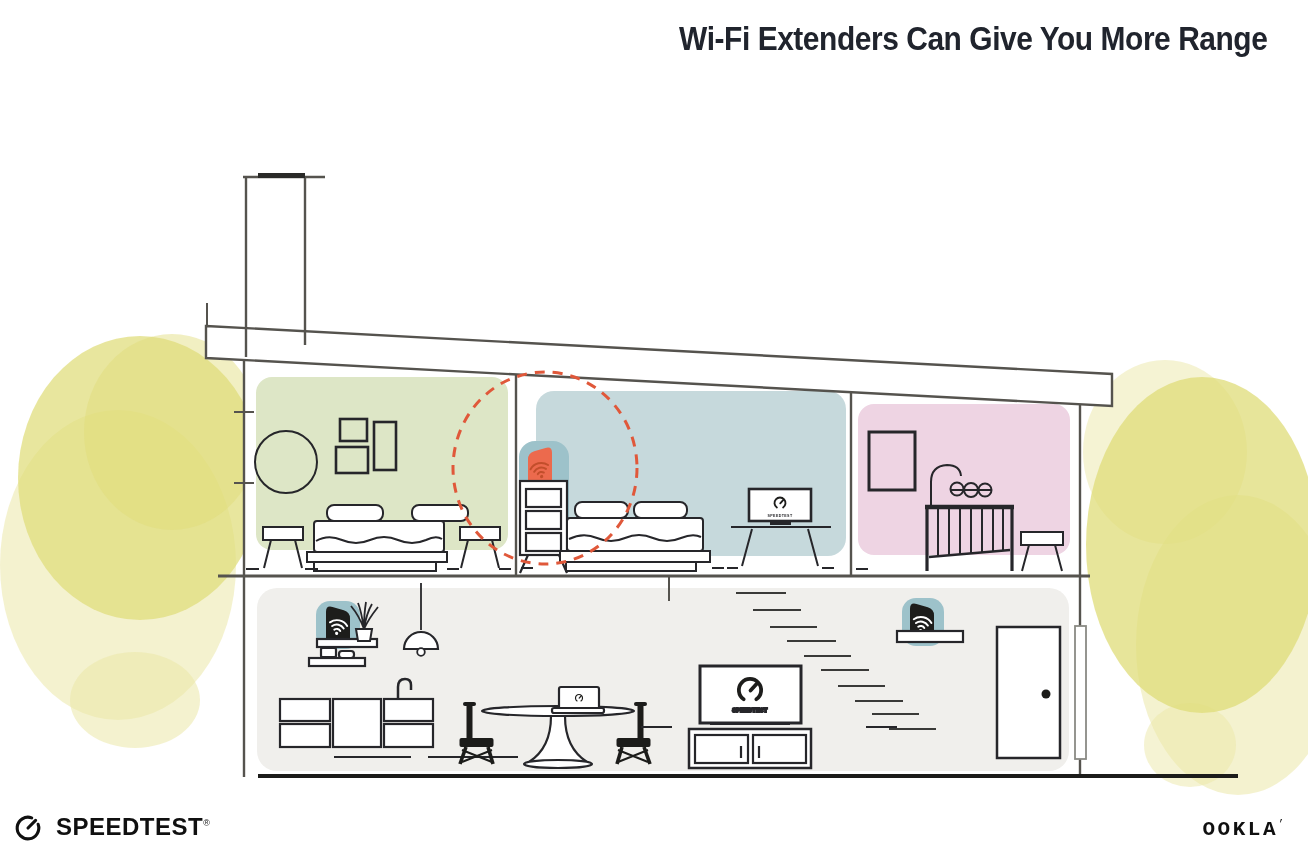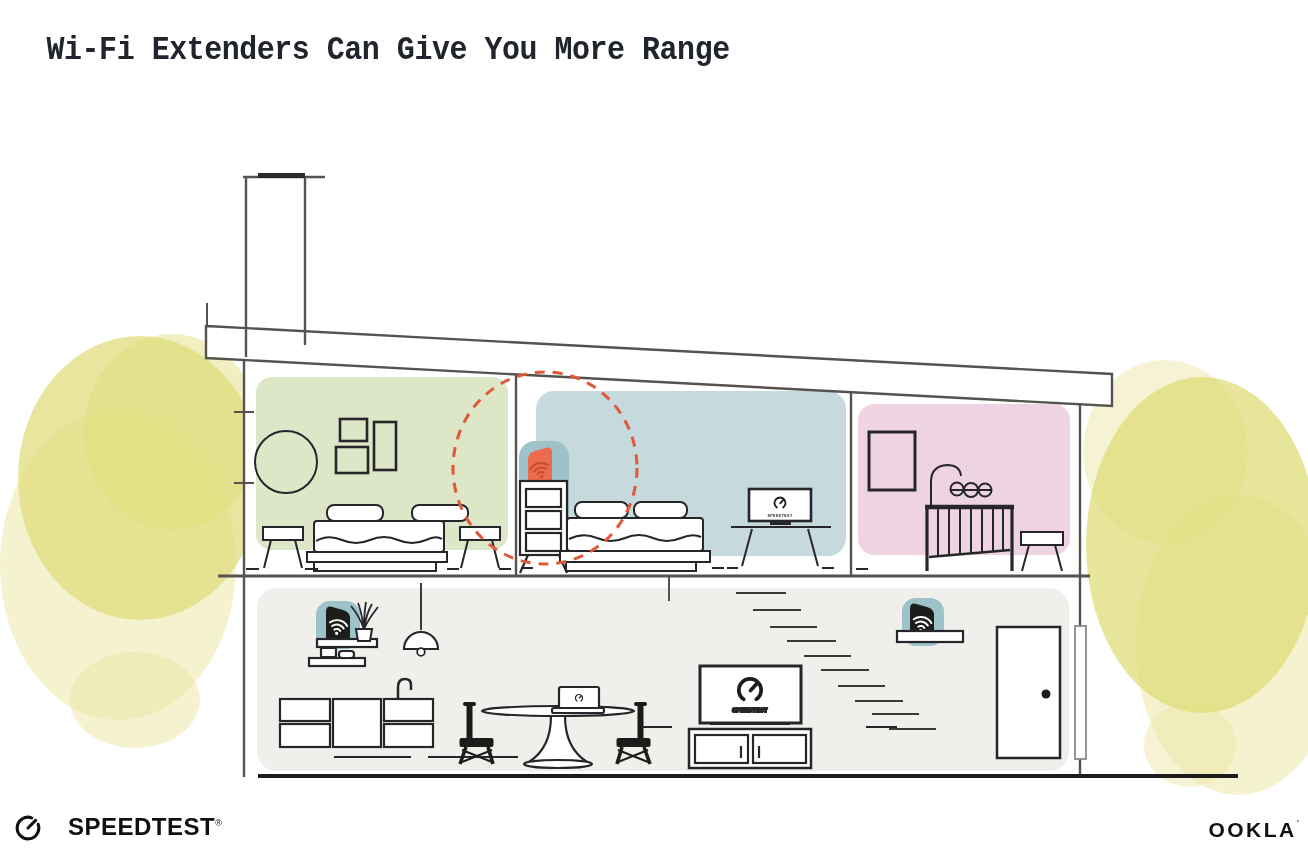--- a/index.html
+++ b/index.html
@@ -1,35 +1,35 @@
 <!DOCTYPE html>
 <html><head>
 <meta charset="utf-8">
 <style>
   html,body{margin:0;padding:0;}
   body{
     width:1308px;height:861px;position:relative;overflow:hidden;
     background:#ffffff;font-family:"Liberation Sans",sans-serif;
   }
-  .header{position:absolute;top:32px;left:0;width:100%;text-align:left;z-index:5;font-family:Liberation Mono, monospace;}
+  .header{position:absolute;top:20px;left:0;width:100%;text-align:right;z-index:5;}
   .title{
     display:inline-block;font-size:34px;font-weight:700;color:#20242d;
     letter-spacing:-0.5px;transform:scaleX(.88);transform-origin:center;
     margin:0;line-height:1.1;
   }
   .url{
     display:inline-block;font-size:31px;font-weight:400;color:#30313a;
     letter-spacing:-0.5px;transform:scaleX(.96);transform-origin:center;
     margin:4px 0 0 0;line-height:1.15;
   }
   .scene{position:absolute;left:0;top:0;z-index:1;}
-  .footer-left{position:absolute;left:14px;top:812px;display:flex;align-items:flex-start;gap:24px;z-index:5;}
+  .footer-left{position:absolute;left:14px;top:812px;display:flex;align-items:flex-start;gap:12px;z-index:5;}
   .footer-left .wordmark{font-size:24px;font-weight:800;color:#101010;letter-spacing:.5px;line-height:30px;}
   .footer-left sup{font-size:9px;font-weight:400;vertical-align:top;line-height:22px;}
-  .footer-right{position:absolute;right:9px;top:818px;z-index:5;}
+  .footer-right{position:absolute;right:24px;top:818px;z-index:5;font-family:Liberation Mono, monospace;}
   .footer-right .wordmark{font-size:21px;font-weight:700;color:#101010;letter-spacing:2.5px;}
   .footer-right sup{font-size:10px;vertical-align:top;line-height:14px;}
   svg text{font-family:"Liberation Sans",sans-serif;}
 </style>
 </head>
 <body>
 
 <div class="header">
   <div><h1 class="title">Wi-Fi Extenders Can Give You More Range</h1></div>
 </div>

